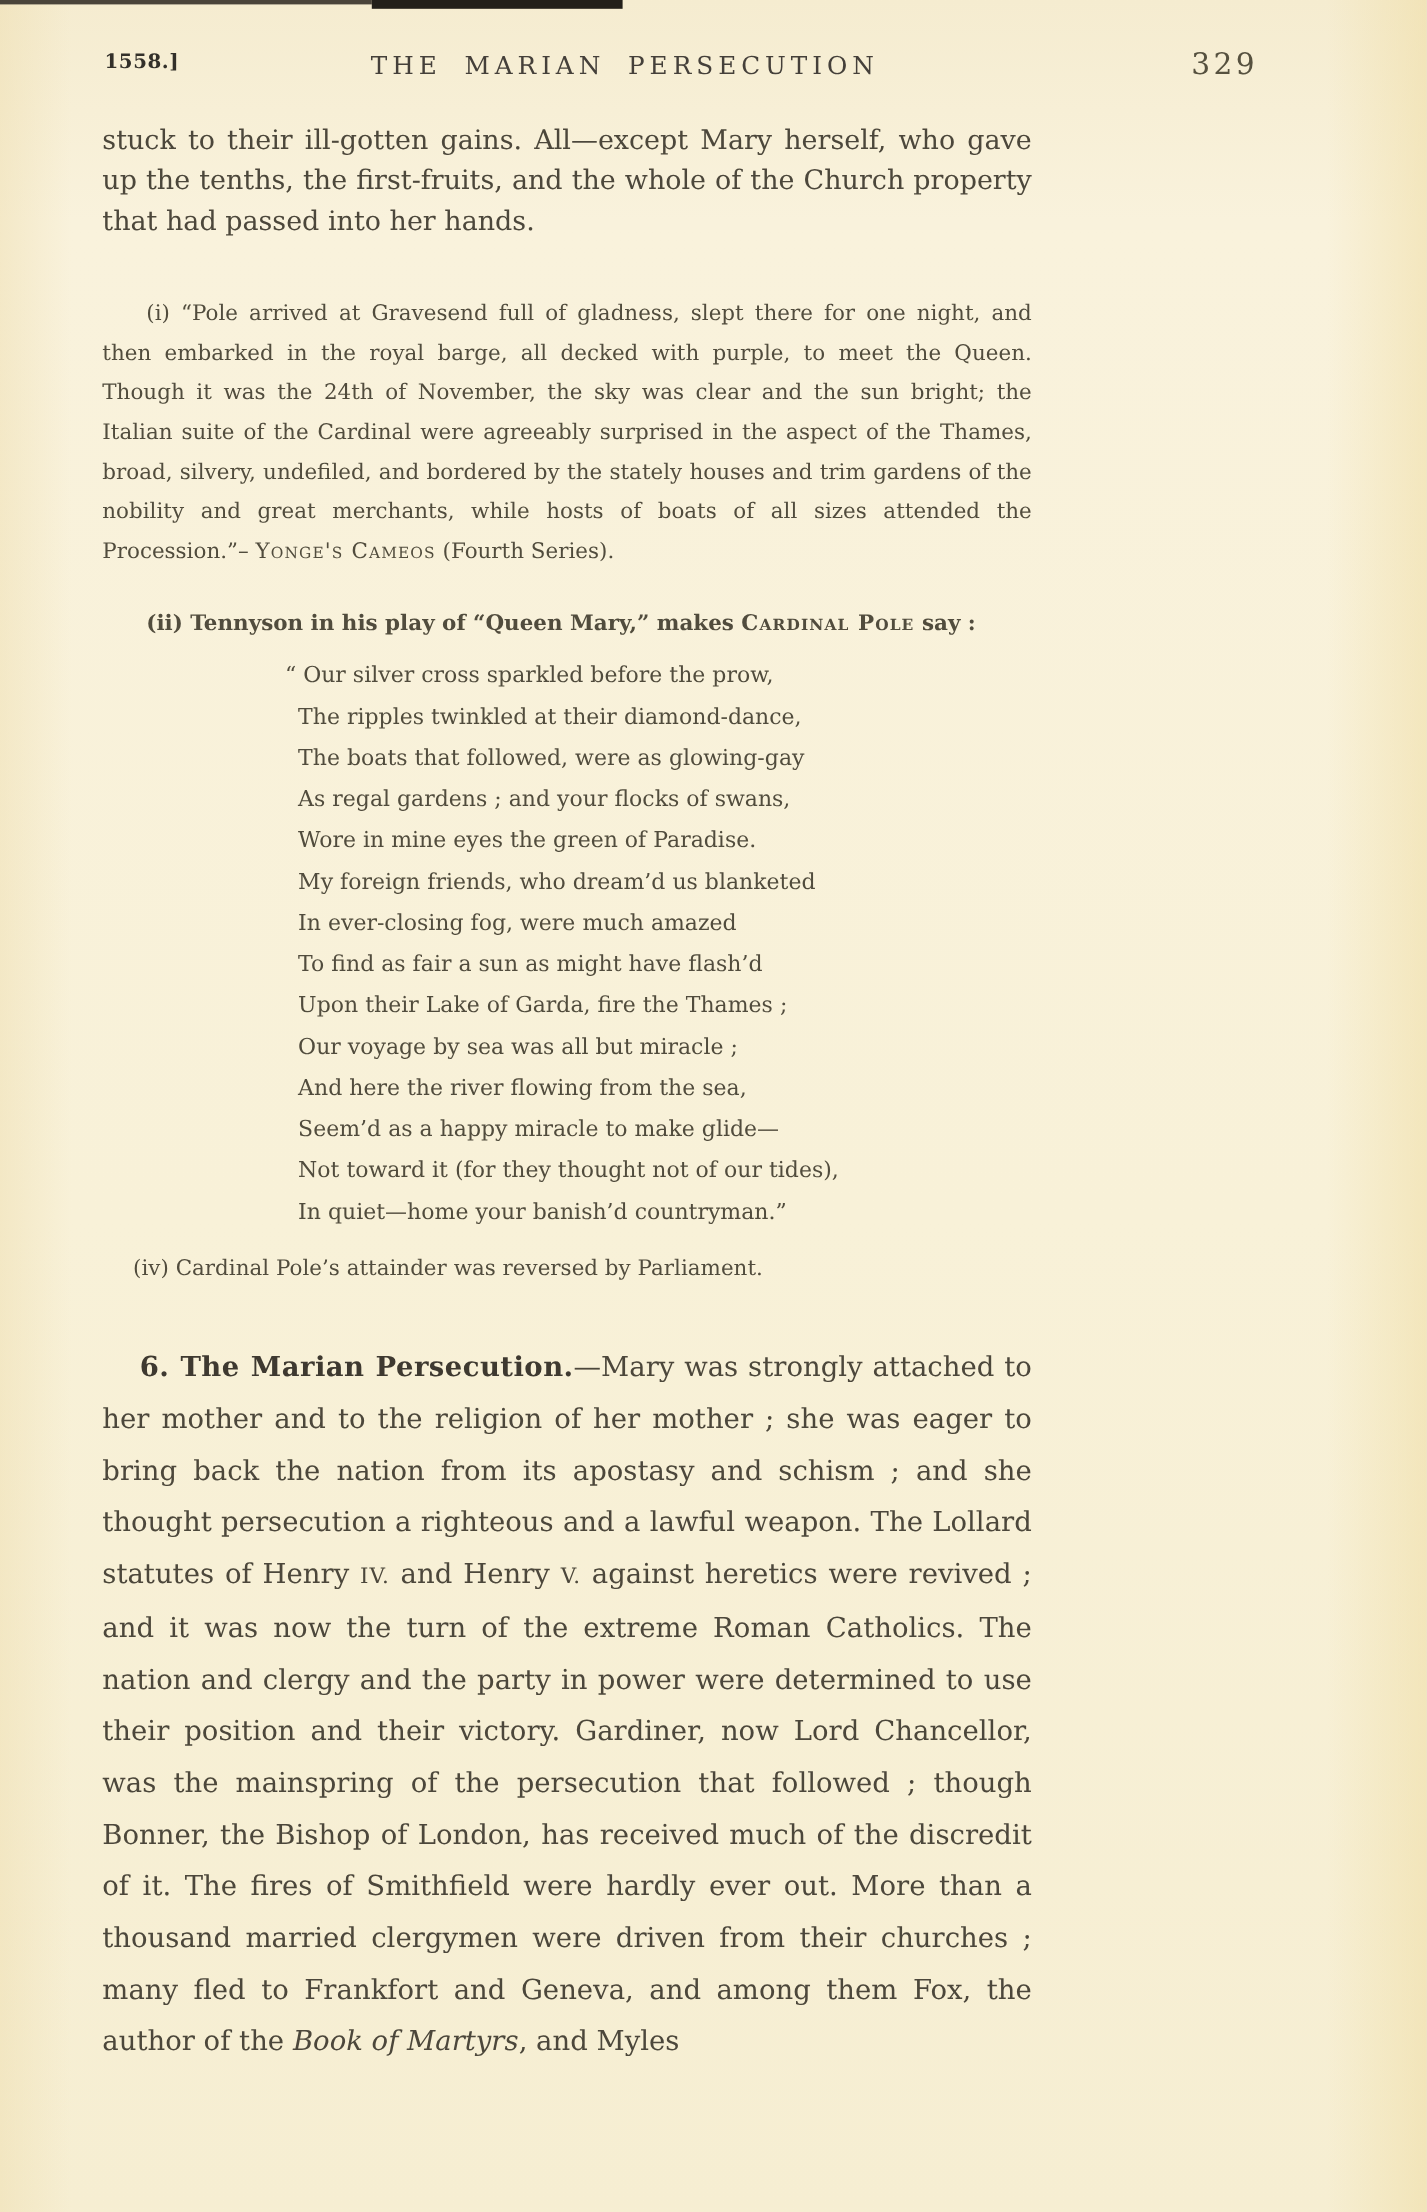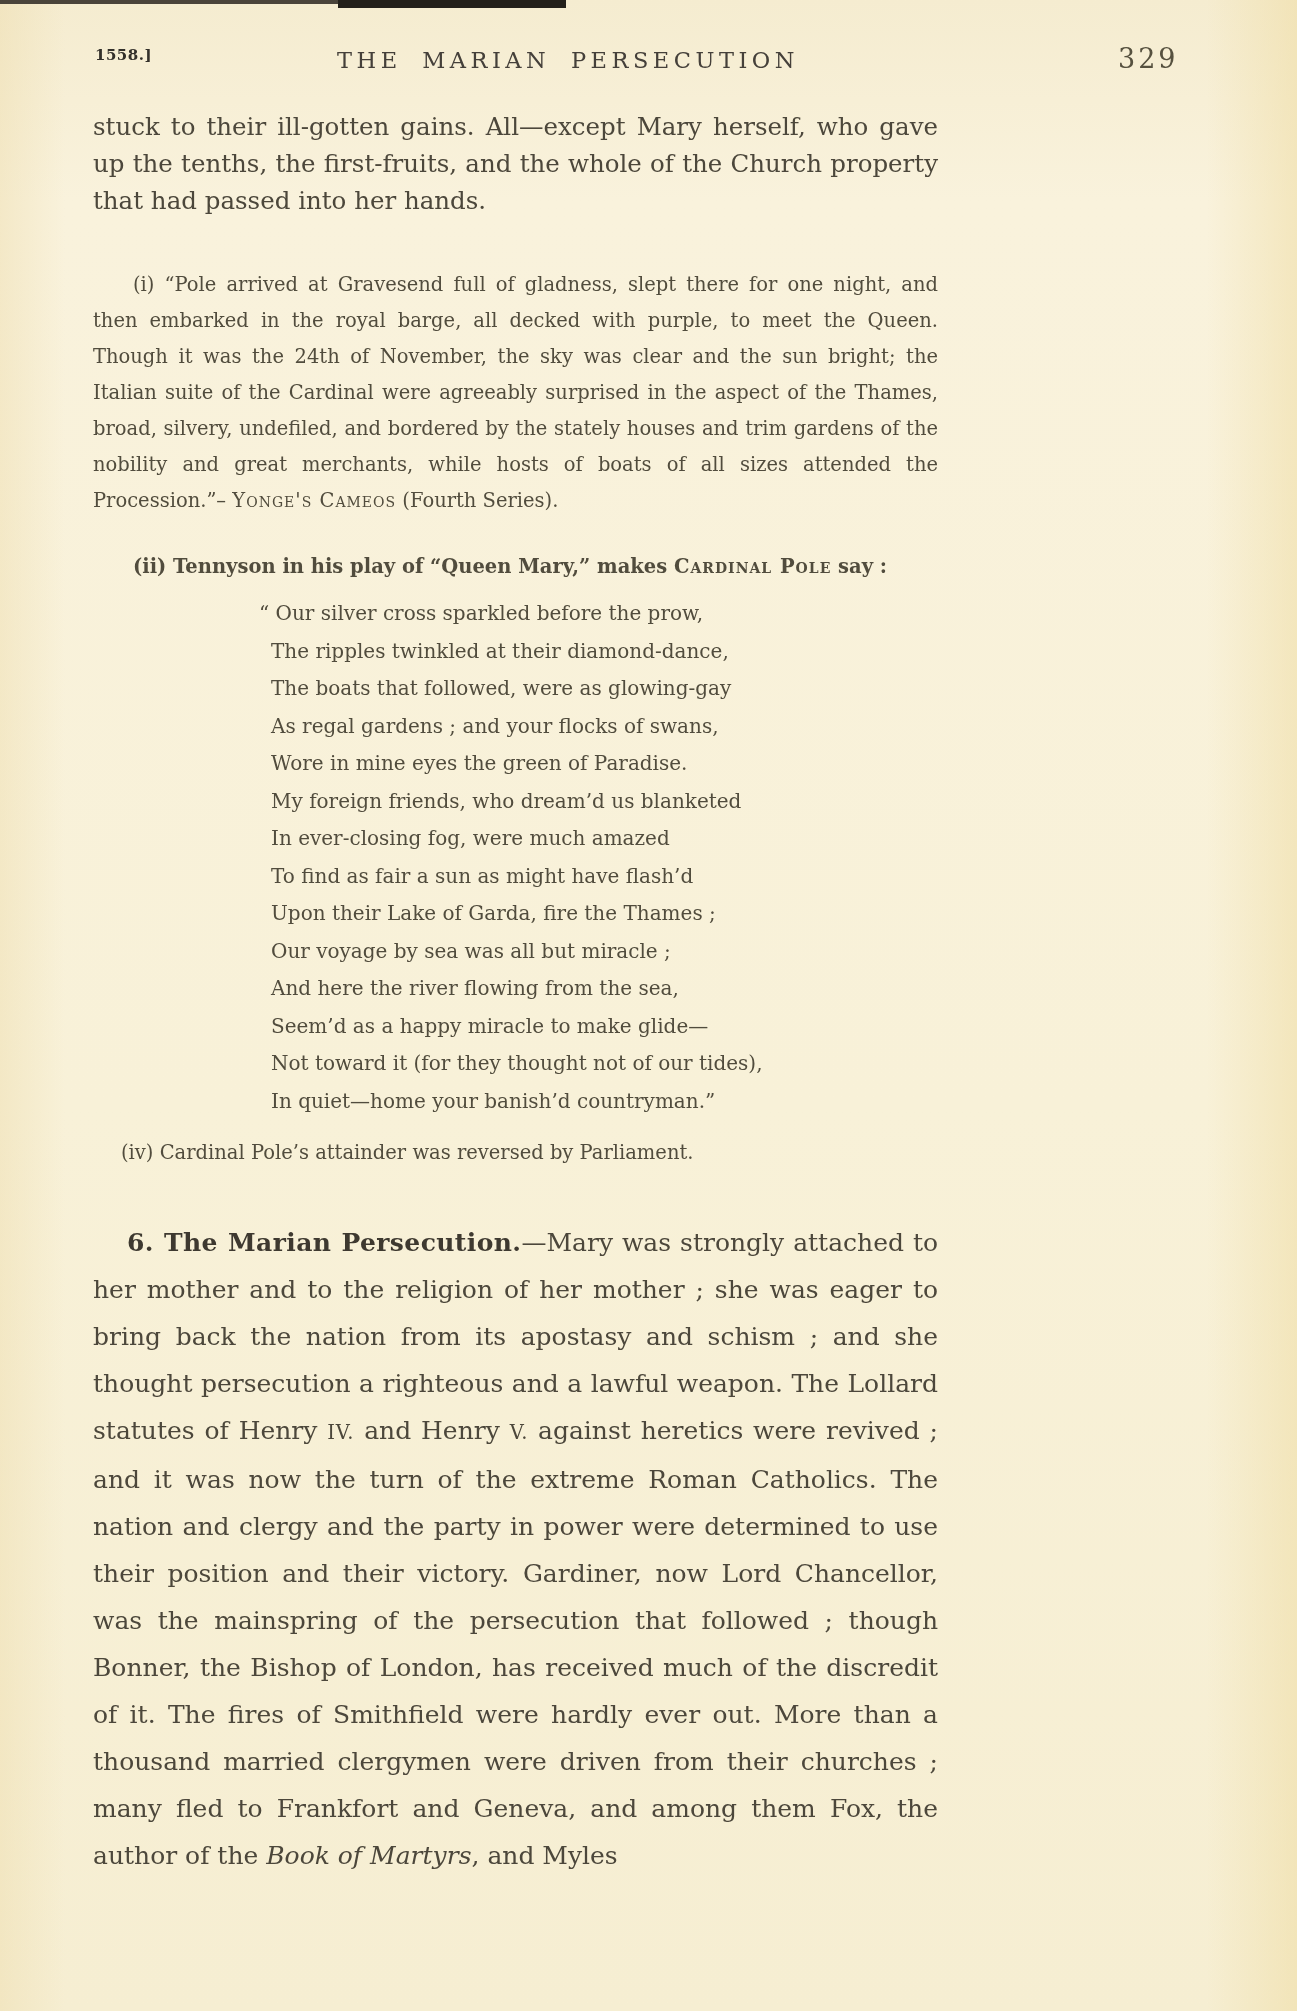--- a/index.html
+++ b/index.html
@@ -12,24 +12,24 @@
     color:#4c473b;
     background:
       linear-gradient(90deg, rgba(236,218,168,.40) 0%, rgba(255,255,255,0) 5%, rgba(255,255,255,0) 93%, rgba(238,219,160,.50) 100%),
       linear-gradient(180deg, #f5ecd0 0%, #f9f2dc 10%, #f8f1d8 55%, #f6eed2 100%);
   }
   .edge-line1{position:absolute;left:0;top:0;width:338px;height:4px;background:#4a443a;}
   .edge-line2{position:absolute;left:338px;top:0;width:228px;height:8px;background:#23201a;}
   .content{position:absolute;left:93px;top:0;width:845px;}
 
   .pg-header{position:relative;padding-top:46px;height:34px;}
-  .date-marker{position:absolute;left:2px;top:46px;font-weight:bold;font-size:15px;color:#33302a;letter-spacing:.5px;}
+  .date-marker{position:absolute;left:2px;top:46px;font-weight:bold;font-size:18px;color:#33302a;letter-spacing:.5px;}
   .running-title{position:absolute;left:15px;right:0;top:47px;text-align:center;transform:translateX(45px);
     font-size:22.5px;letter-spacing:4.5px;word-spacing:9px;color:#45403a;}
-  .page-number{position:absolute;left:1025px;top:43px;font-size:27px;letter-spacing:3px;color:#56513f;}
+  .page-number{position:absolute;left:990px;top:43px;font-size:27px;letter-spacing:3px;color:#56513f;}
 
   .body-text{margin:0;text-align:justify;}
   .intro{margin-top:28px;font-size:24.5px;line-height:37px;}
 
   .note{margin:0;font-size:19.5px;line-height:36px;text-align:justify;color:#514c3d;}
   .note-i{margin-top:48px;text-indent:40px;}
   .note-ii-intro{margin-top:30px;text-indent:40px;font-weight:bold;}
   .note-short{text-indent:28px;text-align:left;}
   .note-iii{margin-top:30px;}
   .note-iv{margin-top:15px;}

